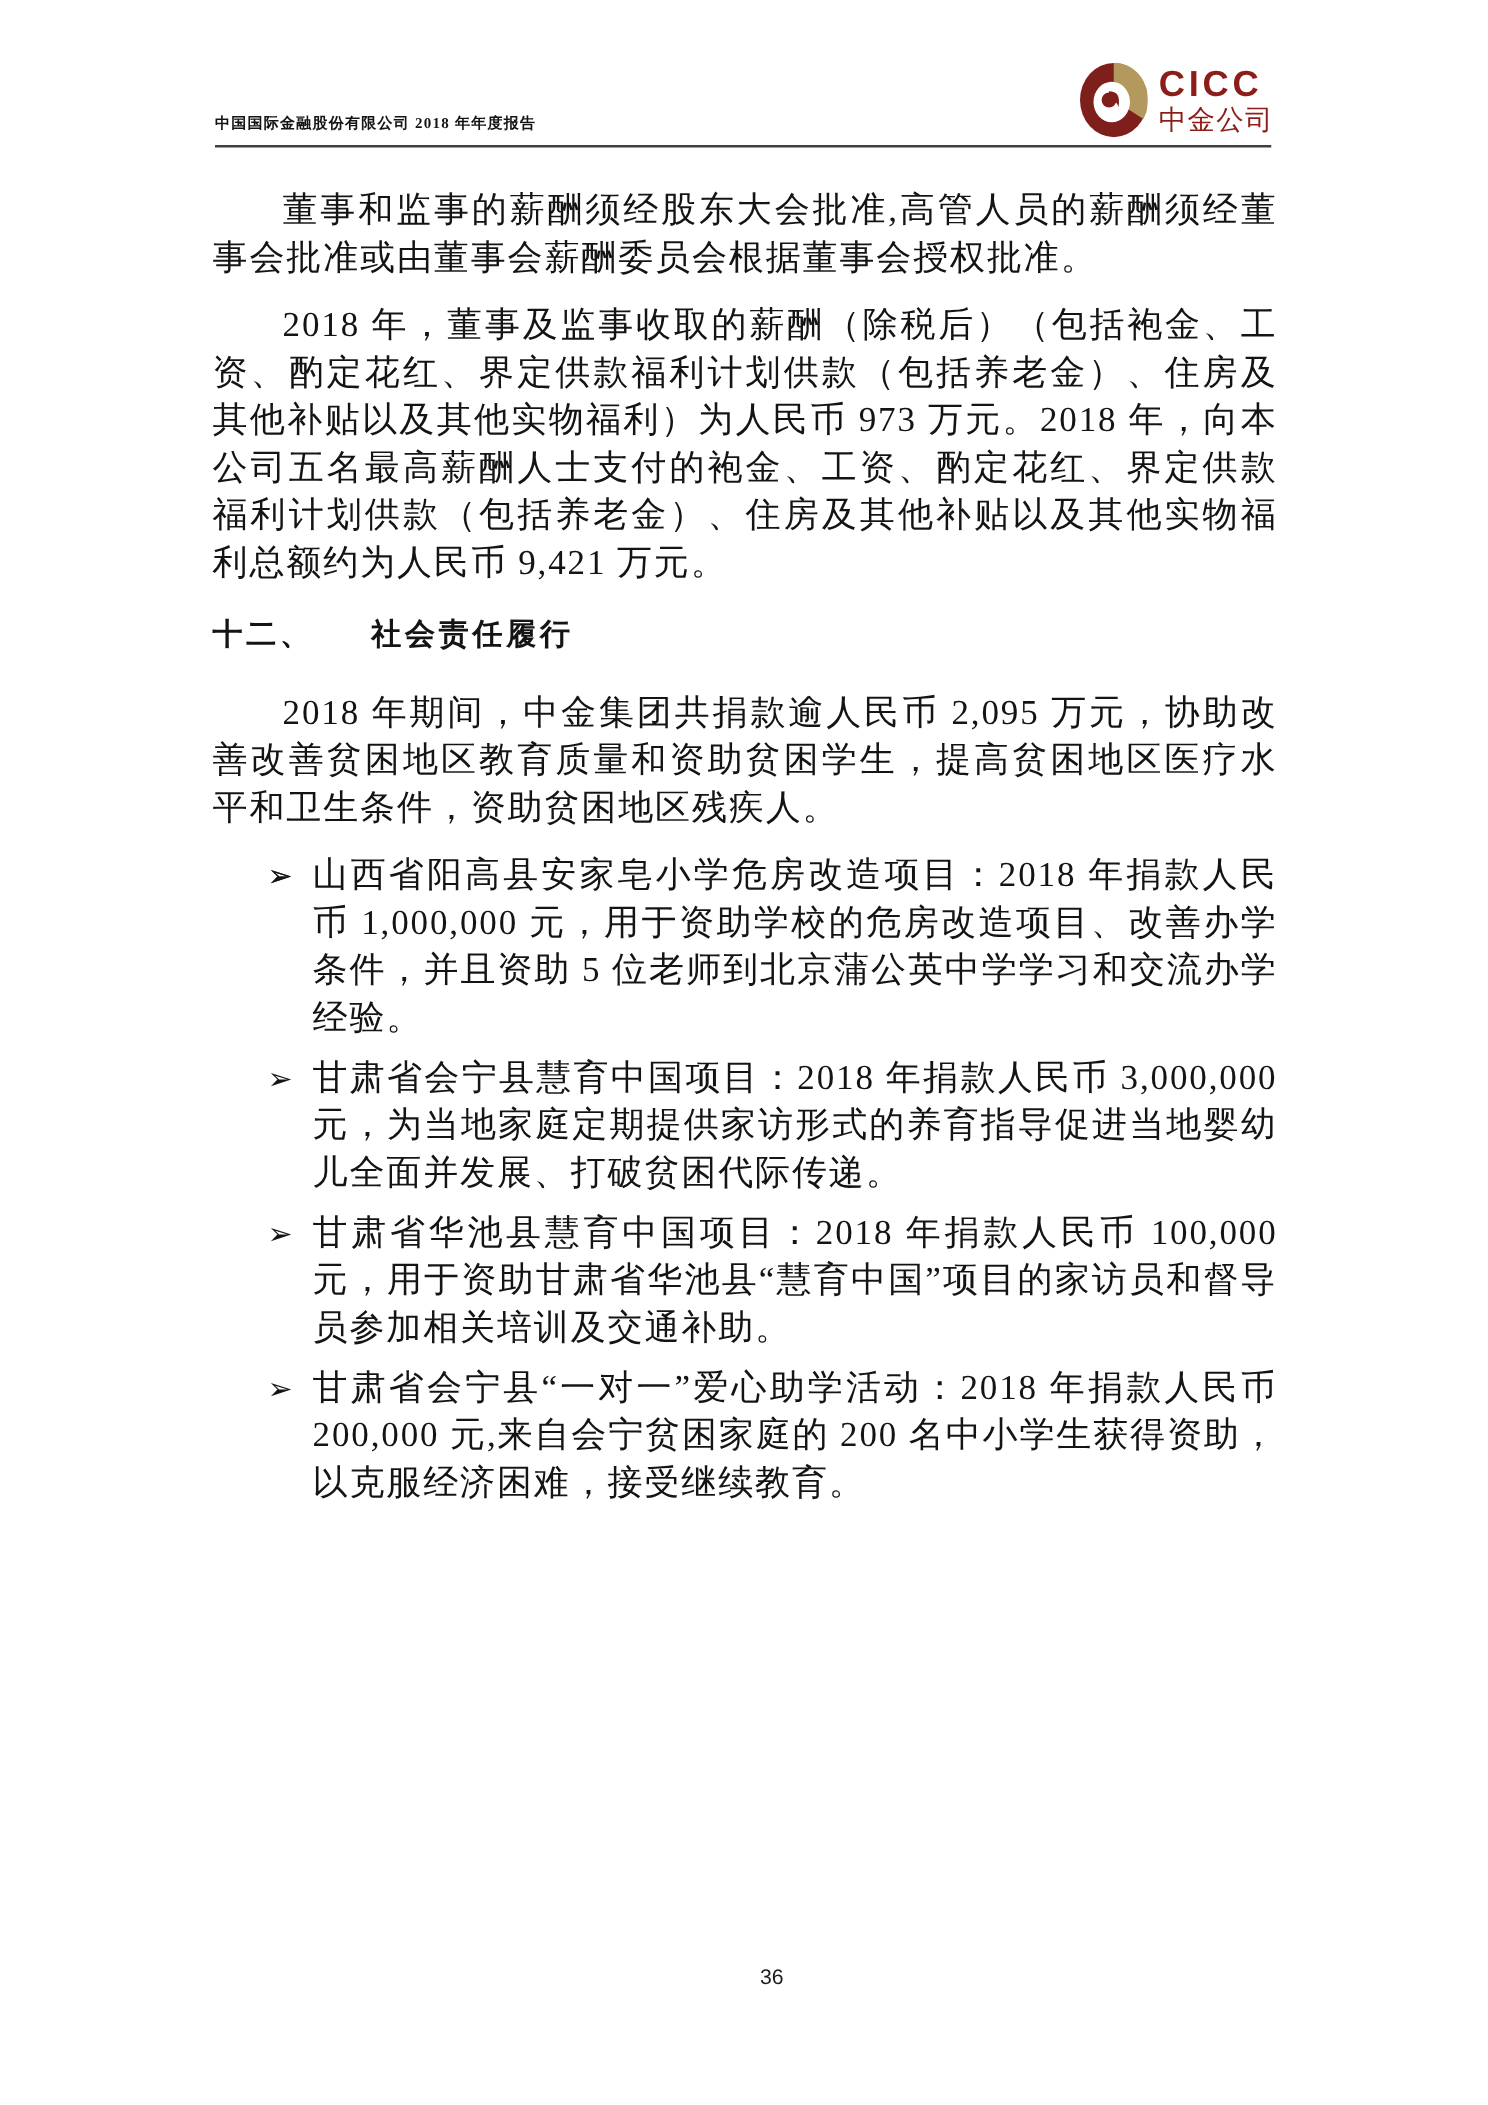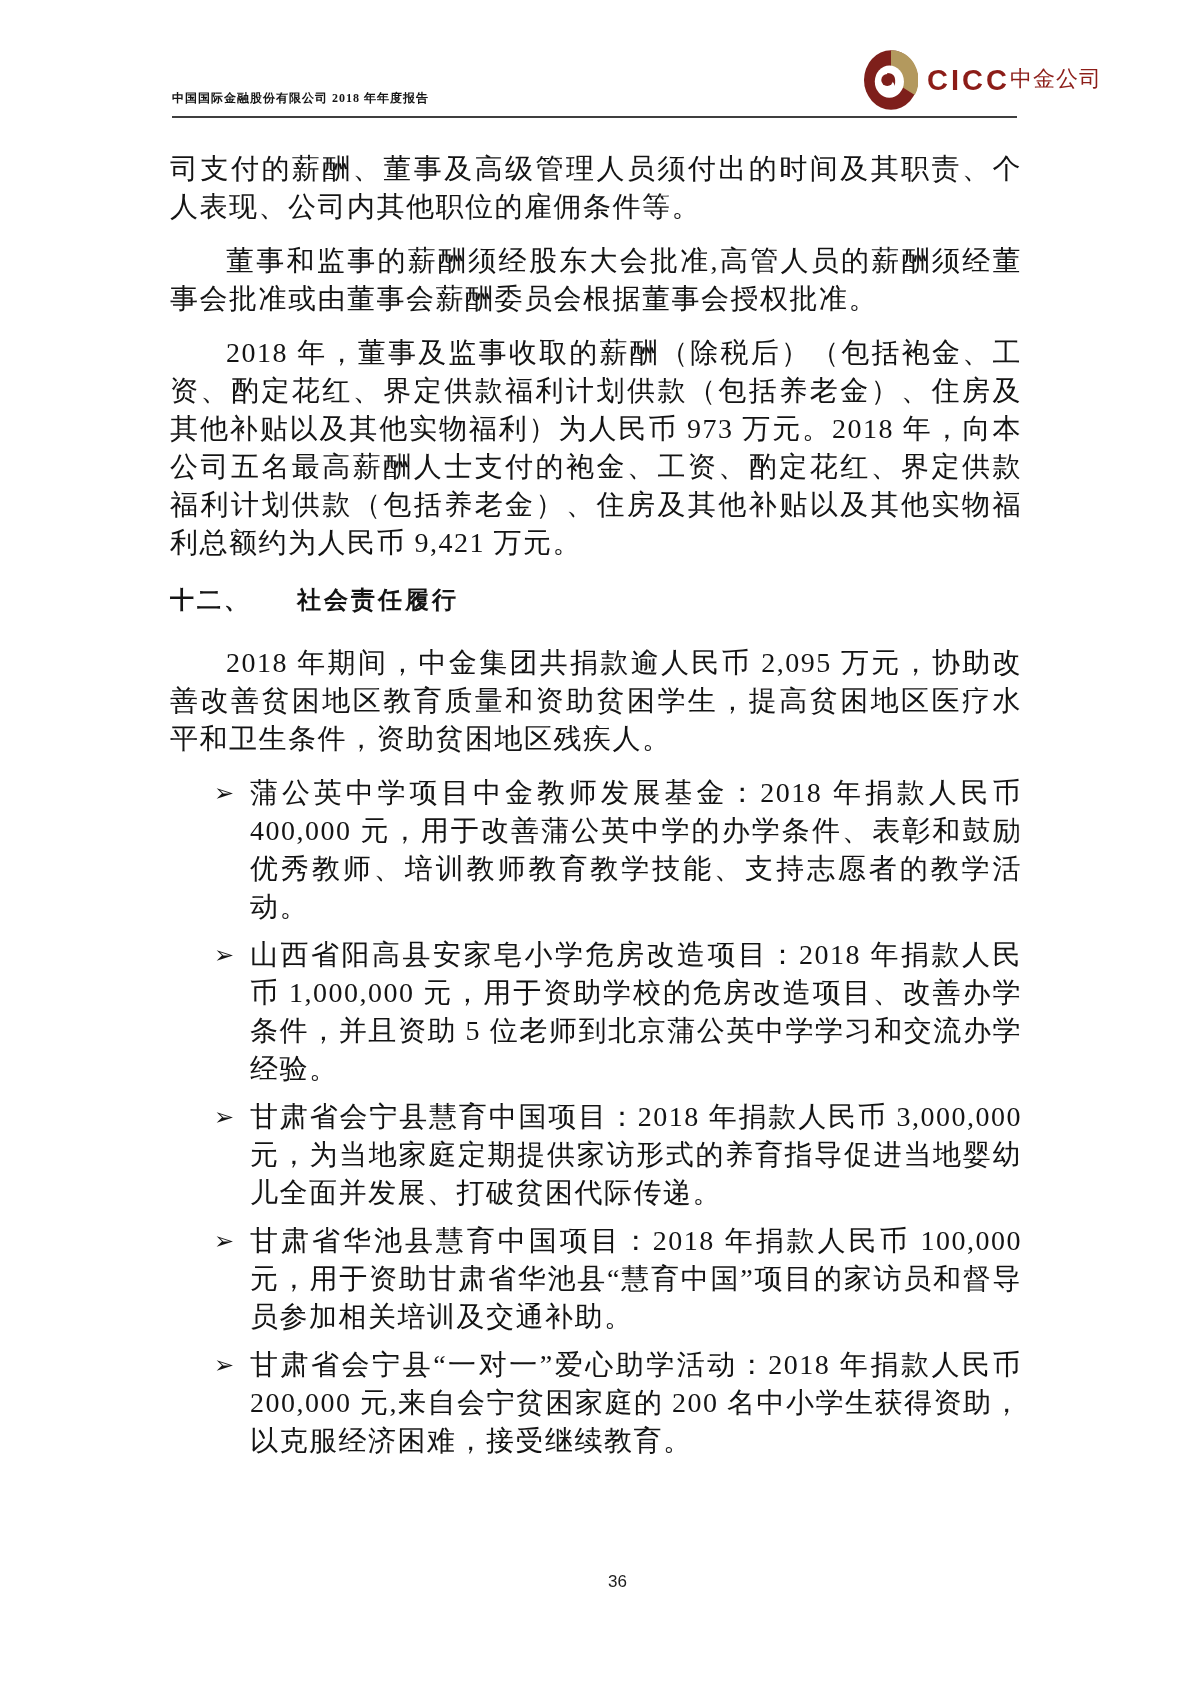--- a/index.html
+++ b/index.html
@@ -19,21 +19,21 @@
   }
   .header-rule {
     position:absolute; left:172px; top:116px;
     width:845px; height:2px; background:#3f3f3f;
   }
   .logo {
     position:absolute; left:864px; top:50px;
     display:flex; align-items:center; gap:9px;
   }
   .logo-mark { width:54px; height:60px; }
-  .logo-text { display:flex; flex-direction:row; line-height:1; }
+  .logo-text { display:flex; flex-direction:column; line-height:1; }
   .logo-en {
     font-family:"Liberation Sans", sans-serif;
     font-weight:bold; font-size:29px; letter-spacing:3px;
     color:#8C1D18;
   }
   .logo-cn {
     font-family:"Liberation Sans", sans-serif;
     font-weight:normal; font-size:22px; letter-spacing:1px;
     color:#8C1D18; margin-top:2px;
   }
@@ -84,34 +84,32 @@
         <circle cx="43" cy="55" r="11" fill="#7E1F1B"></circle>
       </svg>
     </span>
     <span class="logo-text">
       <span class="logo-en">CICC</span>
       <span class="logo-cn">中金公司</span>
     </span>
   </div>
 
   <div class="content">
-    <p class="para">司支付的薪酬、董事及高级管理人员须付出的时间及其职责、个人表现、公司内其他职位的雇佣条件等。</p>
     <p class="para indent">董事和监事的薪酬须经股东大会批准,高管人员的薪酬须经董事会批准或由董事会薪酬委员会根据董事会授权批准。</p>
     <p class="para indent">2018 年，董事及监事收取的薪酬（除税后）（包括袍金、工资、酌定花红、界定供款福利计划供款（包括养老金）、住房及其他补贴以及其他实物福利）为人民币 973 万元。2018 年，向本公司五名最高薪酬人士支付的袍金、工资、酌定花红、界定供款福利计划供款（包括养老金）、住房及其他补贴以及其他实物福利总额约为人民币 9,421 万元。</p>
 
     <h2 class="section-heading">
       <span class="sec-num">十二、</span><span class="sec-title">社会责任履行</span>
     </h2>
 
     <p class="para indent">2018 年期间，中金集团共捐款逾人民币 2,095 万元，协助改善改善贫困地区教育质量和资助贫困学生，提高贫困地区医疗水平和卫生条件，资助贫困地区残疾人。</p>
 
     <ul class="bullets">
       <li class="bullet">
         <span class="bullet-marker">➢</span>
-        <span class="bullet-text">蒲公英中学项目中金教师发展基金：2018 年捐款人民币 400,000 元，用于改善蒲公英中学的办学条件、表彰和鼓励优秀教师、培训教师教育教学技能、支持志愿者的教学活动。</span>
       </li>
       <li class="bullet">
         <span class="bullet-marker">➢</span>
         <span class="bullet-text">山西省阳高县安家皂小学危房改造项目：2018 年捐款人民币 1,000,000 元，用于资助学校的危房改造项目、改善办学条件，并且资助 5 位老师到北京蒲公英中学学习和交流办学经验。</span>
       </li>
       <li class="bullet">
         <span class="bullet-marker">➢</span>
         <span class="bullet-text">甘肃省会宁县慧育中国项目：2018 年捐款人民币 3,000,000 元，为当地家庭定期提供家访形式的养育指导促进当地婴幼儿全面并发展、打破贫困代际传递。</span>
       </li>
       <li class="bullet">

